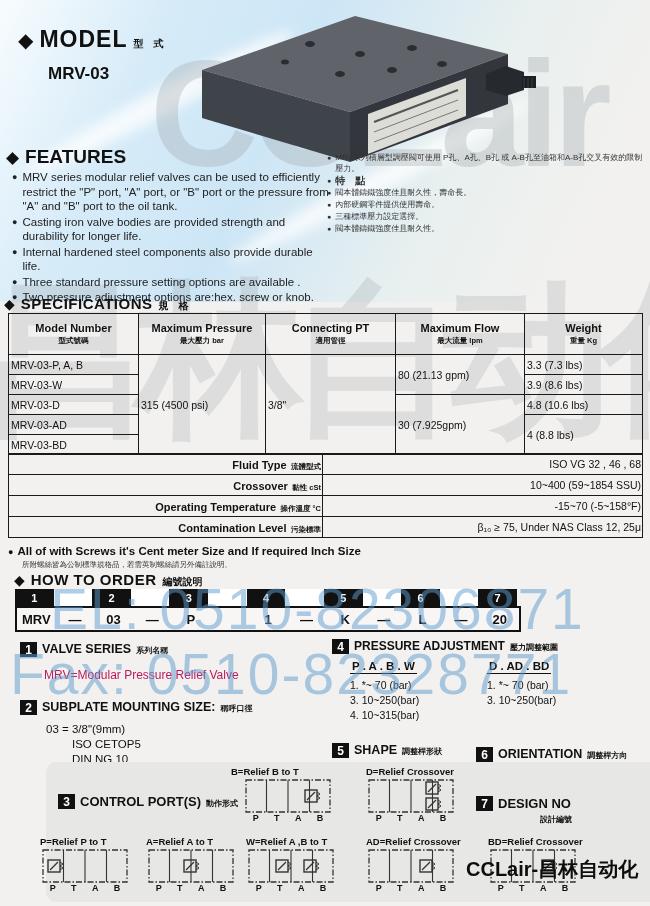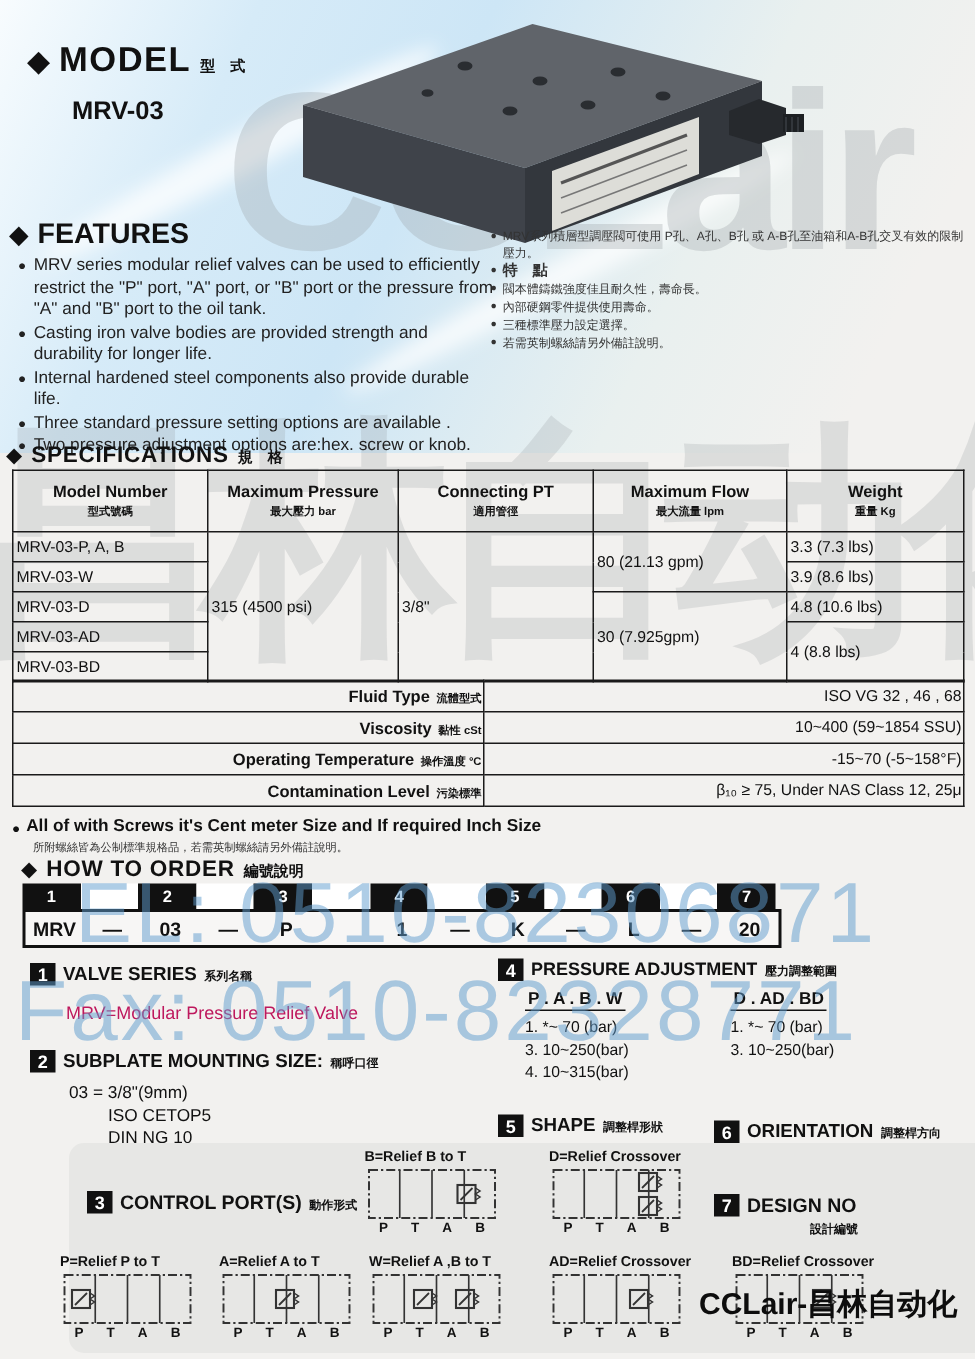--- a/index.html
+++ b/index.html
@@ -159,21 +159,21 @@
     <div class="featzh">
         <span class="blt">●</span>
         <span>內部硬鋼零件提供使用壽命。</span>
       </div>
     <div class="featzh">
         <span class="blt">●</span>
         <span>三種標準壓力設定選擇。</span>
       </div>
     <div class="featzh">
         <span class="blt">●</span>
-        <span>若需英制螺絲請另外備註說明。</span>
+        <span>閥本體鑄鐵強度佳且耐久性。</span>
       </div>
   </div>
 
   <div class="abs z2 hdr-row" style="left:4px;top:295px;">
     <span class="dia" style="font-size:14px;">◆</span>
     <span class="h3">SPECIFICATIONS</span>
     <span class="zh-s">規　格</span>
   </div>
 
   <div class="abs z2" style="left:8px;top:313px;">
@@ -237,21 +237,21 @@
       <colgroup>
           <col style="width:314px">
           <col style="width:320px">
         </colgroup>
       <tbody>
           <tr>
         <td><span class="pen">Fluid Type</span> <span class="pzh">流體型式</span></td>
         <td class="pval">ISO VG 32 , 46 , 68</td>
       </tr>
       <tr>
-        <td><span class="pen">Viscosity</span> <span class="pzh">黏性  cSt</span></td>
+        <td><span class="pen">Crossover</span> <span class="pzh">黏性  cSt</span></td>
         <td class="pval">10~400 (59~1854 SSU)</td>
       </tr>
       <tr>
         <td><span class="pen">Operating Temperature</span> <span class="pzh">操作溫度  °C</span></td>
         <td class="pval">-15~70 (-5~158°F)</td>
       </tr>
       <tr>
         <td><span class="pen">Contamination Level</span> <span class="pzh">污染標準</span></td>
         <td class="pval">β₁₀ ≥ 75, Under NAS Class 12, 25μ</td>
       </tr>
@@ -372,21 +372,21 @@
     <span class="st" style="font-size:13px;">CONTROL PORT(S)</span>
     <span class="stz">動作形式</span>
   </div>
 
   <div class="abs sec-h" style="left:476px;top:796px;z-index:3;">
     <span class="numbox">7</span>
     <span class="st" style="font-size:13px;">DESIGN NO</span>
   </div>
   <div class="abs s7zh" style="left:508px;top:814px;z-index:3;">設計編號</div>
 
-  <div class="abs dlabel" style="left:243px;top:766px;z-index:3;">B=Relief  B to T</div>
+  <div class="abs dlabel" style="left:231px;top:766px;z-index:3;">B=Relief  B to T</div>
   <div class="abs" style="left:245px;top:779px;z-index:3;"><svg width="86" height="34" viewBox="0 0 86 34">
         <rect x="1" y="1" width="84" height="32" fill="none" stroke="#333" stroke-width="1.3" stroke-dasharray="6 2 1.5 2"></rect>
         <line x1="21.5" y1="1" x2="21.5" y2="33" stroke="#333" stroke-width="1.1"></line>
         <line x1="43" y1="1" x2="43" y2="33" stroke="#333" stroke-width="1.1"></line>
         <line x1="64.5" y1="1" x2="64.5" y2="33" stroke="#333" stroke-width="1.1"></line>
         <rect x="60" y="11" width="12" height="12" fill="none" stroke="#333" stroke-width="1.4"></rect>
         <line x1="62" y1="21" x2="70" y2="13" stroke="#333" stroke-width="1.2"></line>
         <polyline points="72,13 75,15 72,17 75,19 72,21" fill="none" stroke="#333" stroke-width="1"></polyline>
       </svg></div>
   <div class="abs ports" style="left:245px;top:813px;z-index:3;">

